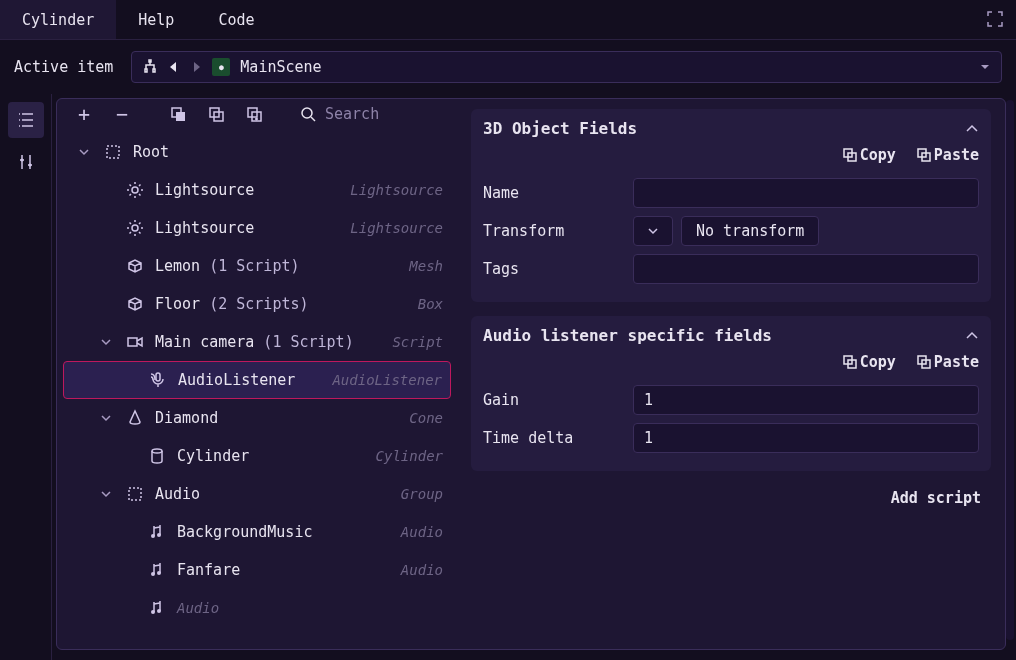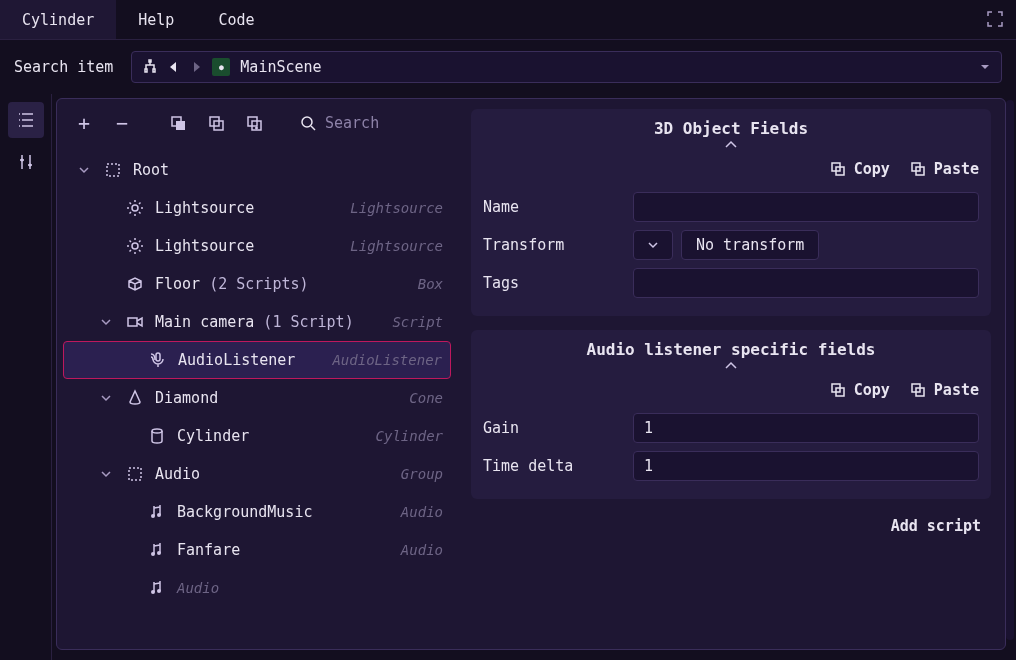--- a/index.html
+++ b/index.html
@@ -202,34 +202,33 @@
   border-radius: 6px;
   padding: 10px 12px 14px 12px;
 }
 .section-header {
   display: flex;
   align-items: center;
   justify-content: space-between;
   font-weight: bold;
   font-size: 16px;
   margin-bottom: 8px;
-  flex-direction: column;
 }
 .section-title { color: #e8e4f0; }
 .section-chev { color: #cfc5e6; }
 .section-actions {
   display: flex;
   justify-content: flex-end;
   gap: 20px;
   margin-bottom: 10px;
 }
 .action-btn {
   display: flex;
   align-items: center;
-  gap: 8px;
+  gap: 2px;
   font-weight: bold;
 }
 .field-row {
   display: flex;
   align-items: center;
   height: 38px;
   gap: 10px;
 }
 .field-label {
   width: 140px;
@@ -298,21 +297,21 @@
   <div class="tab">Help</div>
   <div class="tab">Code</div>
   <div class="fullscreen-icon">
     <svg viewBox="0 0 18 18" width="18" height="18">
         <path class="ico" d="M2 6V2h4 M12 2h4v4 M16 12v4h-4 M6 16H2v-4"></path>
       </svg>
   </div>
 </div>
 
 <div class="breadcrumb-row">
-  <span>Search item</span>
+  <span>Active item</span>
   <div class="scene-selector">
     <span>
       <svg viewBox="0 0 16 16" width="16" height="16">
           <path class="ico" d="M8 2v4 M4 10V6h8v4 M3 10h2v3H3z M11 10h2v3h-2z M7 1h2v2H7z"></path>
         </svg>
     </span>
     <span style="color:#e8e4f0">
       <svg viewBox="0 0 12 12" width="12" height="12">
           <path d="M8 1 L2 6 L8 11 Z" fill="currentColor"></path>
         </svg>
@@ -435,20 +434,34 @@
             <span class="chev empty">
               <svg viewBox="0 0 10 10" width="10" height="10">
                 <path d="M1 3l4 4 4-4" stroke="currentColor" fill="none" stroke-width="1.5"></path>
               </svg>
             </span>
             <span class="node-icon">
               <svg viewBox="0 0 18 18" width="18" height="18">
                 <path class="ico" d="M3 6l6-3 6 3v6l-6 3-6-3z M3 6l6 3 6-3 M9 9v6"></path>
               </svg>
             </span>
+            <span class="node-label">Lemon<span class="badge"> (1 Script)</span></span>
+            <span class="type-label">Mesh</span>
+          </div>
+          <div class="tree-row indent-2">
+            <span class="chev empty">
+              <svg viewBox="0 0 10 10" width="10" height="10">
+                <path d="M1 3l4 4 4-4" stroke="currentColor" fill="none" stroke-width="1.5"></path>
+              </svg>
+            </span>
+            <span class="node-icon">
+              <svg viewBox="0 0 18 18" width="18" height="18">
+                <path class="ico" d="M3 6l6-3 6 3v6l-6 3-6-3z M3 6l6 3 6-3 M9 9v6"></path>
+              </svg>
+            </span>
             <span class="node-label">Floor<span class="badge"> (2 Scripts)</span></span>
             <span class="type-label">Box</span>
           </div>
           <div class="tree-row indent-2">
             <span class="chev">
               <svg viewBox="0 0 10 10" width="10" height="10">
                 <path d="M1 3l4 4 4-4" stroke="currentColor" fill="none" stroke-width="1.5"></path>
               </svg>
             </span>
             <span class="node-icon">

